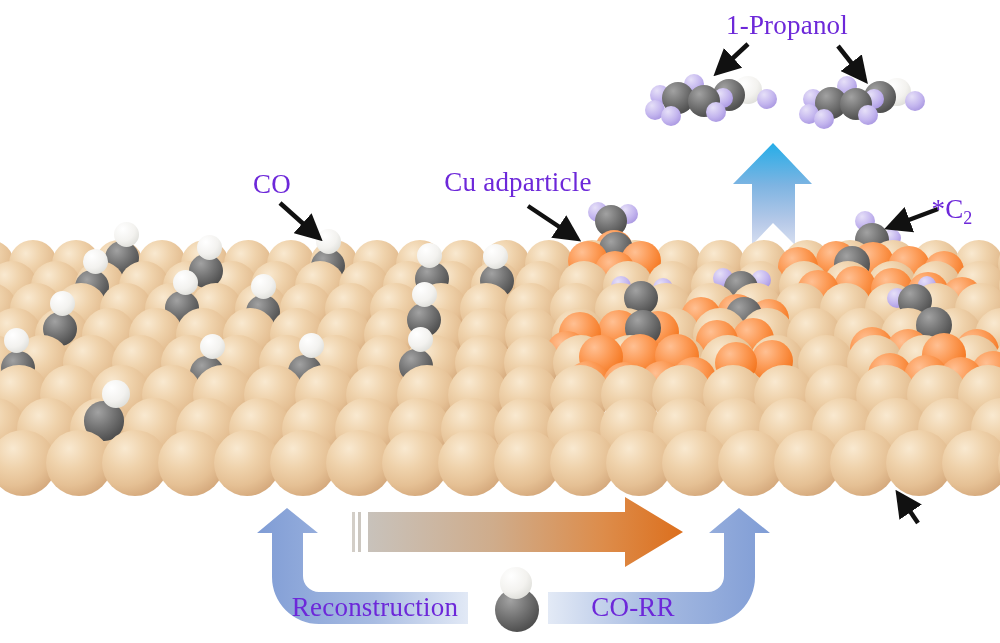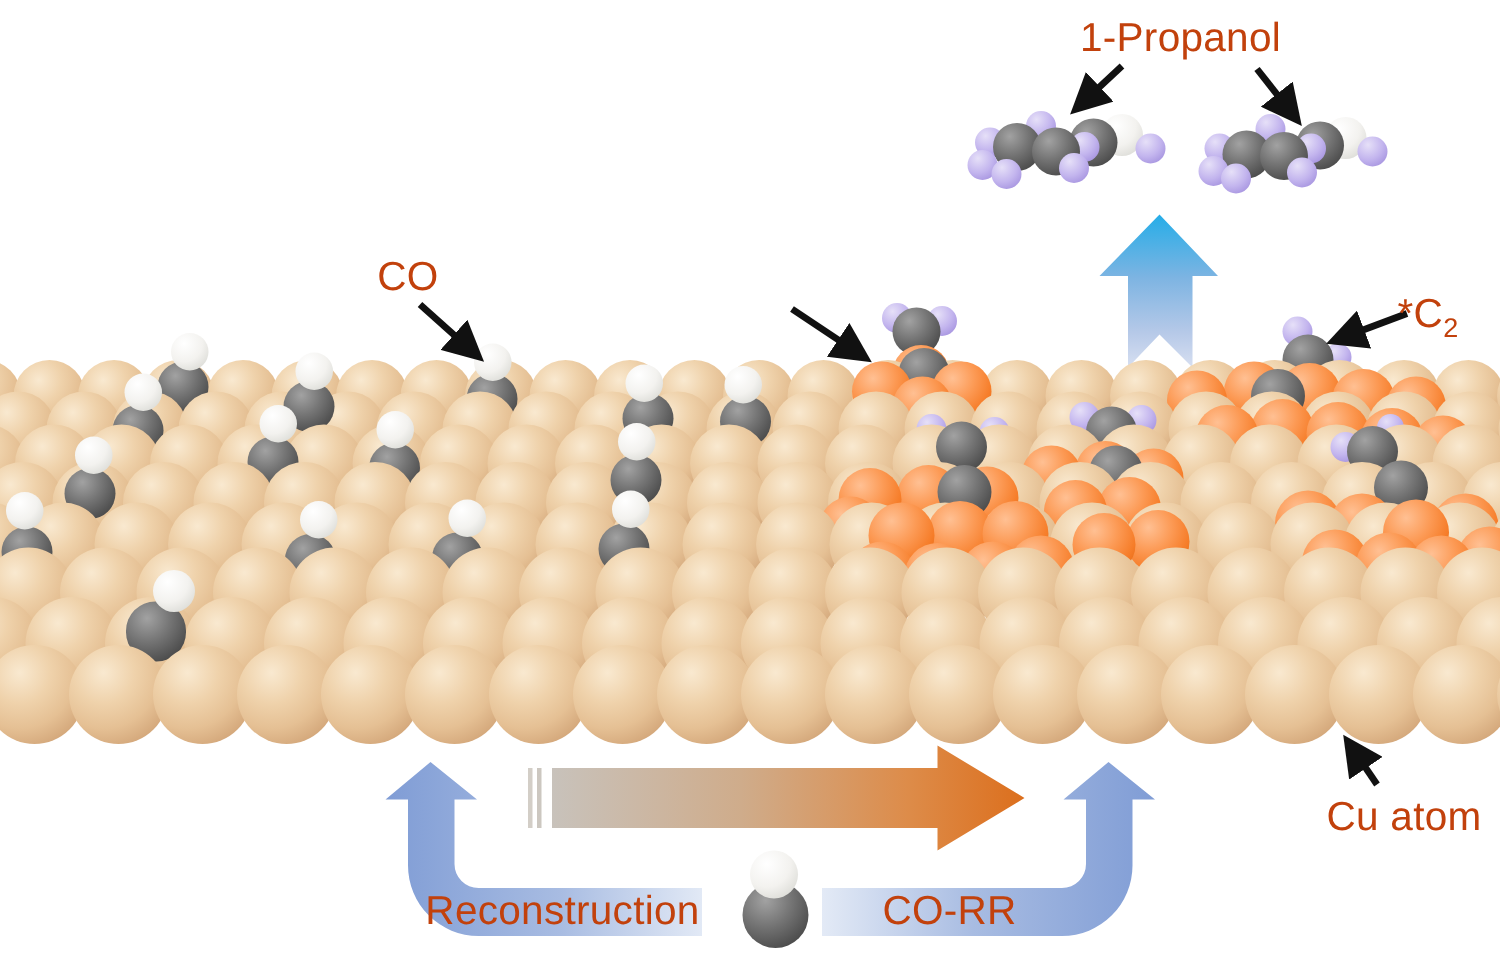--- a/index.html
+++ b/index.html
@@ -4,22 +4,22 @@
 <style>
   html,body{margin:0;padding:0;background:#fff;}
   #stage{position:relative;width:1000px;height:643px;background:#ffffff;overflow:hidden;
          font-family:"Liberation Sans",sans-serif;}
   .sp{position:absolute;border-radius:50%;}
   .cu{background:radial-gradient(circle at 35% 28%, #f9e9d0 0%, #efd2ab 32%, #e5c094 58%, #d2a578 82%, #ad804f 100%);}
   .ad{background:radial-gradient(circle at 35% 28%, #ffc093 0%, #fc9a55 38%, #f67d29 68%, #e1650f 92%, #c2560c 100%);}
   .C{background:radial-gradient(circle at 35% 28%, #a2a2a2 0%, #757575 40%, #555555 70%, #373737 100%);}
   .O{background:radial-gradient(circle at 35% 28%, #ffffff 0%, #f3f2ef 50%, #ddddd8 82%, #bfbeb8 100%);}
   .H{background:radial-gradient(circle at 35% 28%, #e6e0f8 0%, #c3b5ee 50%, #a795e0 82%, #8a77c9 100%);}
-  .lbl{position:absolute;font-size:27px;color:#c2410c;white-space:nowrap;
-       transform:translateX(-50%);z-index:920;letter-spacing:0.2px;}
+  .lbl{position:absolute;font-size:27px;color:#6d28d9;white-space:nowrap;
+       transform:translateX(-50%);z-index:920;letter-spacing:0.2px;font-family:Liberation Serif, serif;}
   .lbl sub{font-size:18px;}
   svg{position:absolute;left:0;top:0;}
   #big-arrows{z-index:4;}
   #annot-arrows{z-index:900;}
 </style>
 </head>
 <body>
 
 <div id="stage">
 
@@ -361,18 +361,18 @@
     <line x1="748" y1="44" x2="718" y2="72" stroke="#111" stroke-width="4.5" marker-end="url(#ah)"></line>
     <line x1="838" y1="46" x2="864" y2="79" stroke="#111" stroke-width="4.5" marker-end="url(#ah)"></line>
     <line x1="280" y1="203" x2="318" y2="237" stroke="#111" stroke-width="4.5" marker-end="url(#ah)"></line>
     <line x1="528" y1="206" x2="576" y2="238" stroke="#111" stroke-width="4.5" marker-end="url(#ah)"></line>
     <line x1="938" y1="209" x2="890" y2="227" stroke="#111" stroke-width="4.5" marker-end="url(#ah)"></line>
     <line x1="918" y1="523" x2="899" y2="495" stroke="#111" stroke-width="4.5" marker-end="url(#ah)"></line>
   </svg>
 
   <div class="lbl" style="left:787px;top:10px;">1-Propanol</div>
   <div class="lbl" style="left:272px;top:169px;">CO</div>
+  <div class="lbl" style="left:518px;top:167px;">Cu adparticle</div>
   <div class="lbl" style="left:952px;top:194px;"><span>*C</span><sub>2</sub></div>
-  <div class="lbl" style="left:936px;top:529px;">Cu atom</div>
   <div class="lbl" style="left:633px;top:592px;">CO-RR</div>
   <div class="lbl" style="left:375px;top:592px;">Reconstruction</div>
 
 </div>
 
 </body></html>

